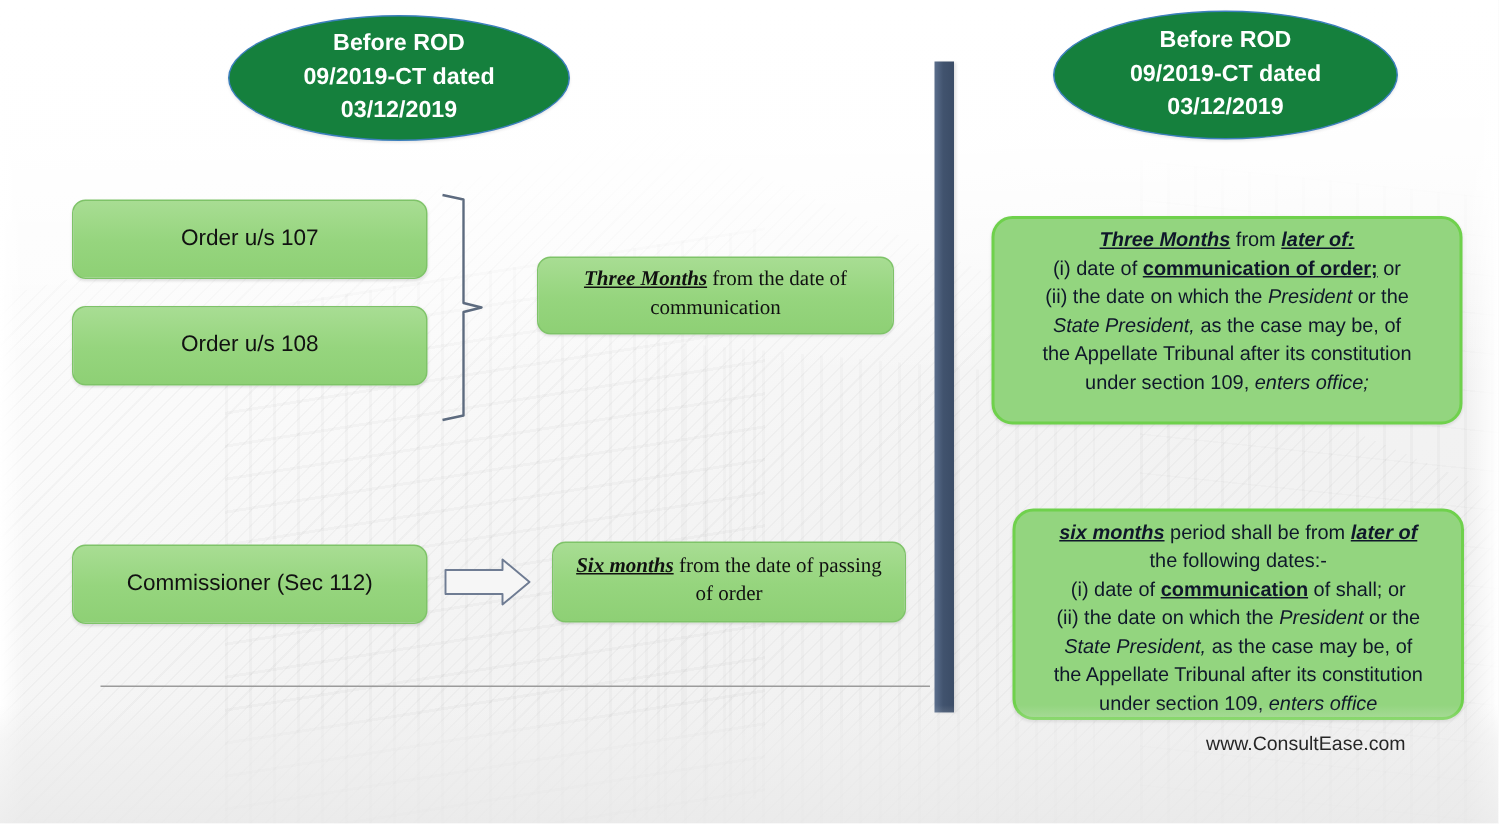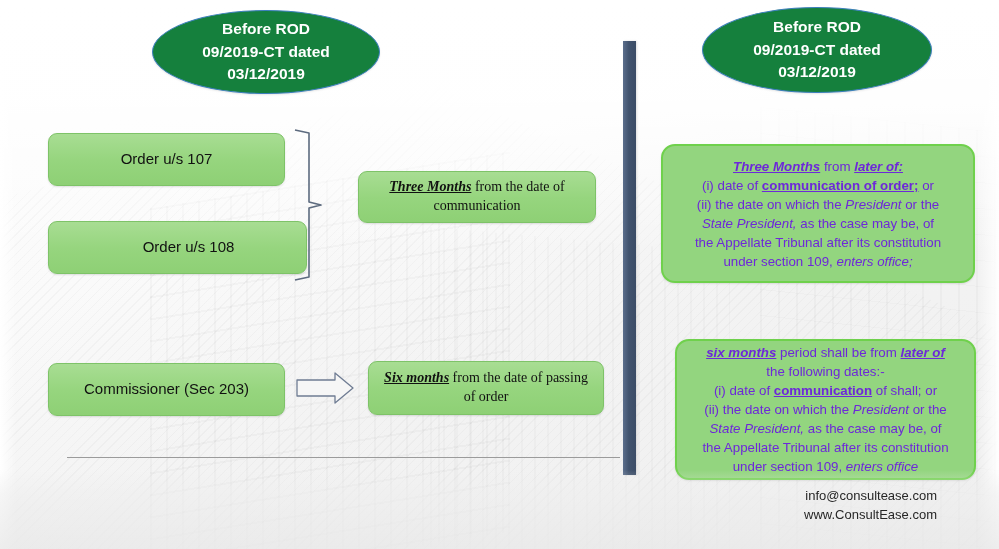--- a/index.html
+++ b/index.html
@@ -129,39 +129,39 @@
     display: flex;
     align-items: center;
     justify-content: center;
     text-align: center;
     font-size: 15px;
     color: #111111;
     box-shadow: 0 1px 2px rgba(0,0,0,.12);
     line-height: 1.35;
   }
   #box-order-107      { left: 48px;  top: 133px; width: 235px; height: 51px; }
-  #box-order-108      { left: 48px;  top: 221px; width: 235px; height: 51px; padding-left: 22px; }
+  #box-order-108      { left: 48px;  top: 204px; width: 235px; height: 51px; }
   #box-commissioner   { left: 48px;  top: 363px; width: 235px; height: 51px; }
 
   #box-three-months   { left: 358px; top: 171px; width: 236px; height: 50px; font-size: 14px; }
   #box-six-months     { left: 368px; top: 361px; width: 234px; height: 52px; font-size: 14px; }
   #box-three-months .inner, #box-six-months .inner { padding: 0 8px; font-family: Liberation Serif, serif; }
 
   
   .gbox-bright {
     position: absolute;
     border-radius: 14px;
     background: #93d57f;
     border: 2px solid #6fd14c;
     font-size: 13.3px;
     line-height: 1.43;
-    color: #6d28d9;
+    color: #0f172a;
     text-align: center;
     display: flex;
-    align-items: center;
+    align-items: flex-start;
     justify-content: center;
     box-shadow: 0 1px 2px rgba(0,0,0,.10);
   }
   .gbox-bright .inner { padding: 4px 10px; width: 100%; }
   #box-right-three { left: 661px; top: 144px; width: 310px; height: 135px; }
   #box-right-six   { left: 675px; top: 339px; width: 297px; height: 137px; }
 
   .u  { font-weight: bold; font-style: italic; text-decoration: underline; }
   .b  { font-weight: bold; text-decoration: underline; }
   .i  { font-style: italic; }
@@ -276,21 +276,21 @@
 
   <div id="box-order-107" class="gbox">
     <span>Order u/s 107</span>
   </div>
 
   <div id="box-order-108" class="gbox">
     <span>Order u/s 108</span>
   </div>
 
   <div id="box-commissioner" class="gbox">
-    <span>Commissioner (Sec 203)</span>
+    <span>Commissioner (Sec 112)</span>
   </div>
 
   <svg id="brace" viewBox="0 0 30 158">
     <path d="M2 4 L16 7 L16 76 L28 79 L16 82 L16 151 L2 154" fill="none" stroke="#5d6b7f" stroke-width="1.6" stroke-linejoin="round"></path>
   </svg>
 
   <svg id="arrow-commissioner" viewBox="0 0 62 34">
     <path d="M2 9 L40 9 L40 2 L58 17 L40 32 L40 25 L2 25 Z" fill="#f6f6f6" stroke="#6f7c93" stroke-width="1.3" stroke-linejoin="round"></path>
   </svg>
 
@@ -337,17 +337,16 @@
       <span>the Appellate Tribunal after its constitution</span><br>
       <span>under section 109, </span><span class="i">enters office</span>
     </div>
   </div>
 
   <div id="footer-band"></div>
   <div id="footer-rule"></div>
 
 
   <div id="contact-block">
-    <div>info@consultease.com</div>
     <div>www.ConsultEase.com</div>
   </div>
 
 </div>
 
 </body></html>

